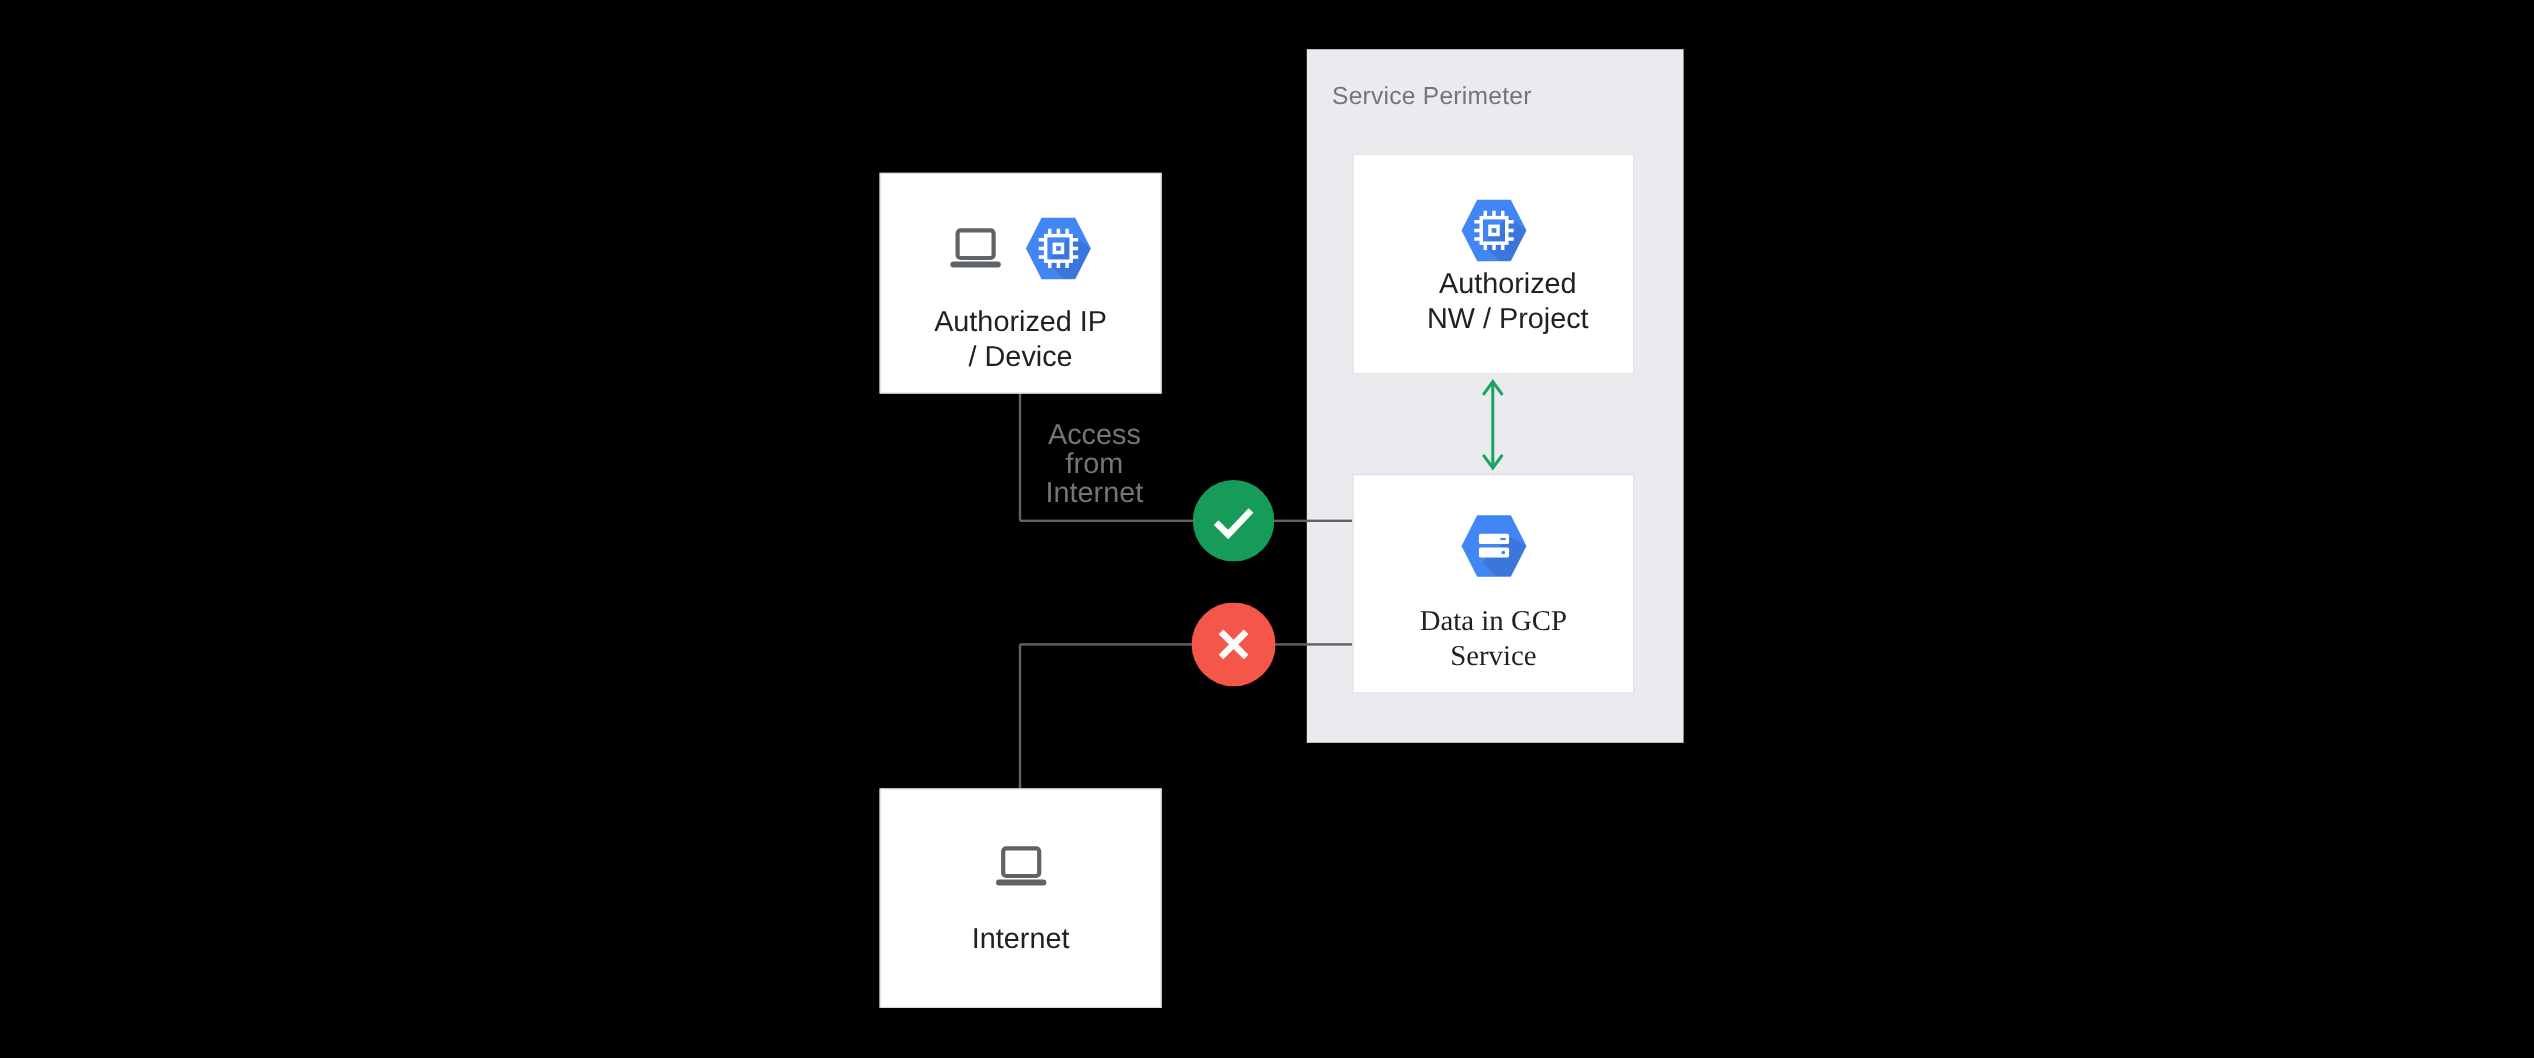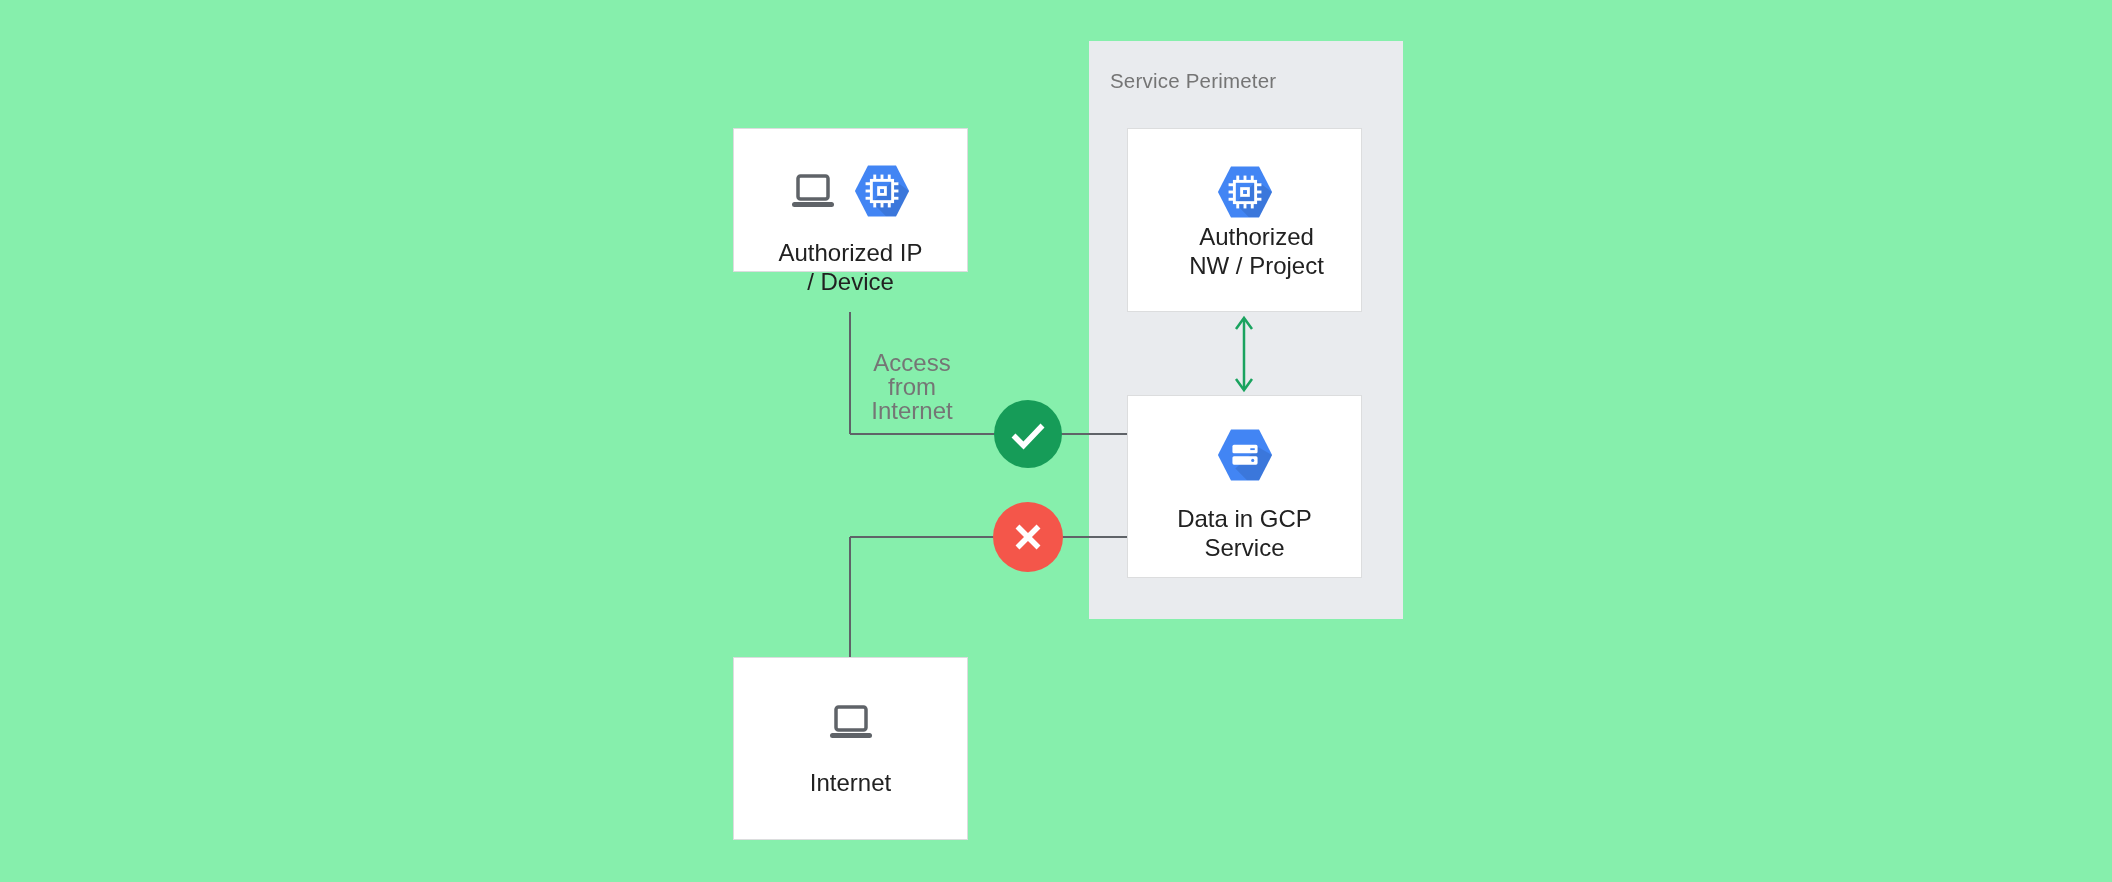--- a/index.html
+++ b/index.html
@@ -1,20 +1,20 @@
 <!DOCTYPE html>
 <html><head>
 <meta charset="utf-8">
 <style>
   html, body { margin: 0; padding: 0; background: #ffffff; }
   #canvas {
     position: relative;
     width: 2112px;
     height: 882px;
-    background: #86efac;
+    background: #000000;
     font-family: "Liberation Sans", "DejaVu Sans", sans-serif;
     overflow: hidden;
   }
   .perimeter {
     position: absolute;
     left: 1089px; top: 41px;
     width: 314px; height: 578px;
     background: #E9EBEE;
   }
   .perimeter-label {
@@ -77,21 +77,21 @@
   <div class="connector" style="left:849px; top:537px; width:2px; height:120px;"></div>
 
   <div class="badge" style="left:1231px; top:312px;">
     <svg width="26" height="84" viewBox="0 0 26 84">
       <line x1="13" y1="8" x2="13" y2="76" stroke="#1AA35F" stroke-width="2.5"></line>
       <polyline points="5,17 13,6 21,17" fill="none" stroke="#1AA35F" stroke-width="2.5"></polyline>
       <polyline points="5,67 13,78 21,67" fill="none" stroke="#1AA35F" stroke-width="2.5"></polyline>
     </svg>
   </div>
 
-  <div class="node" style="left:733px; top:128px; height:144px;">
+  <div class="node" style="left:733px; top:144px; height:184px;">
     <div class="node-icons" style="top:33px;">
       <span>
         <svg width="46" height="36" viewBox="0 0 46 36">
           <rect x="8" y="3" width="30" height="23" rx="2.5" fill="none" stroke="#5F6368" stroke-width="3.5"></rect>
           <rect x="2" y="29" width="42" height="5" rx="2.5" fill="#5F6368"></rect>
         </svg>
       </span>
       <span>
         <svg width="58" height="58" viewBox="0 0 60 60">
           <defs>
@@ -169,21 +169,21 @@
             </defs>
           <polygon points="15.5,3.5 44.5,3.5 58,30 44.5,56.5 15.5,56.5 2,30" fill="#4285F4"></polygon>
           <polygon points="20,44 32,56 58,56 58,30 44,22" fill="#000000" opacity="0.10" clip-path="url(#hexC)"></polygon>
           <rect x="17" y="19.5" width="26" height="8.8" rx="1.6" fill="#ffffff"></rect>
           <rect x="17" y="31.2" width="26" height="8.8" rx="1.6" fill="#ffffff"></rect>
           <rect x="35.5" y="23" width="4.6" height="1.9" fill="#4285F4"></rect>
           <circle cx="38" cy="35.6" r="1.6" fill="#4285F4"></circle>
         </svg>
       </span>
     </div>
-    <div class="node-label" style="top:108px;">Data in GCP
+    <div class="node-label" style="top:108px;font-family:Liberation Serif, serif;">Data in GCP
 Service</div>
   </div>
 
   <div class="node" style="left:733px; top:657px; height:183px;">
     <div class="node-icons" style="top:46px;">
       <span>
         <svg width="46" height="36" viewBox="0 0 46 36">
           <rect x="8" y="3" width="30" height="23" rx="2.5" fill="none" stroke="#5F6368" stroke-width="3.5"></rect>
           <rect x="2" y="29" width="42" height="5" rx="2.5" fill="#5F6368"></rect>
         </svg>

